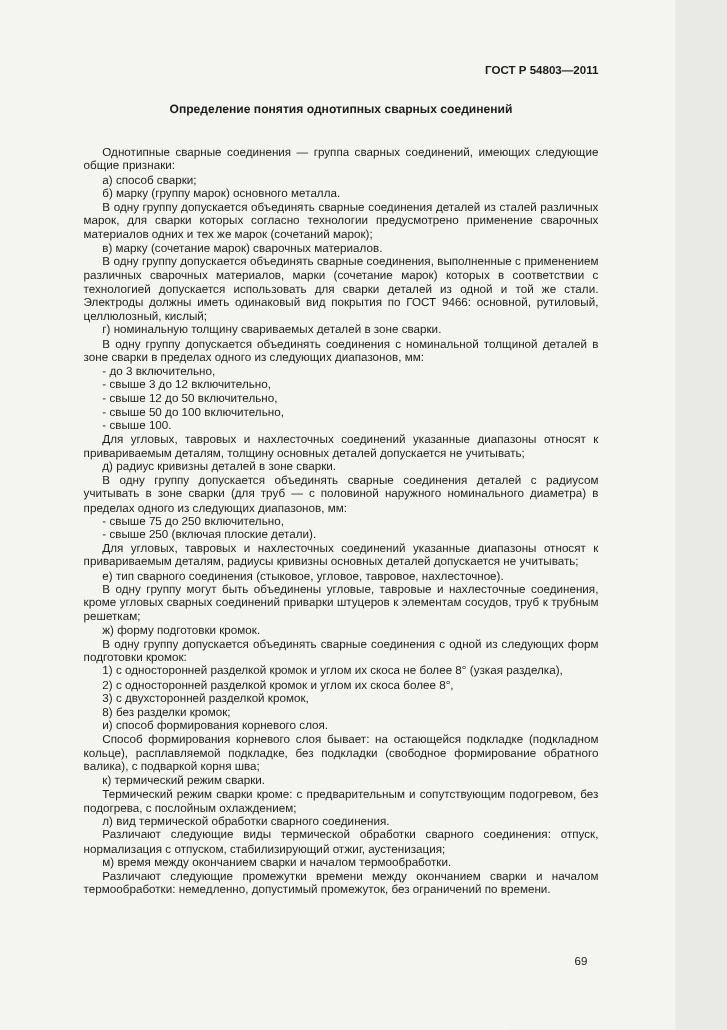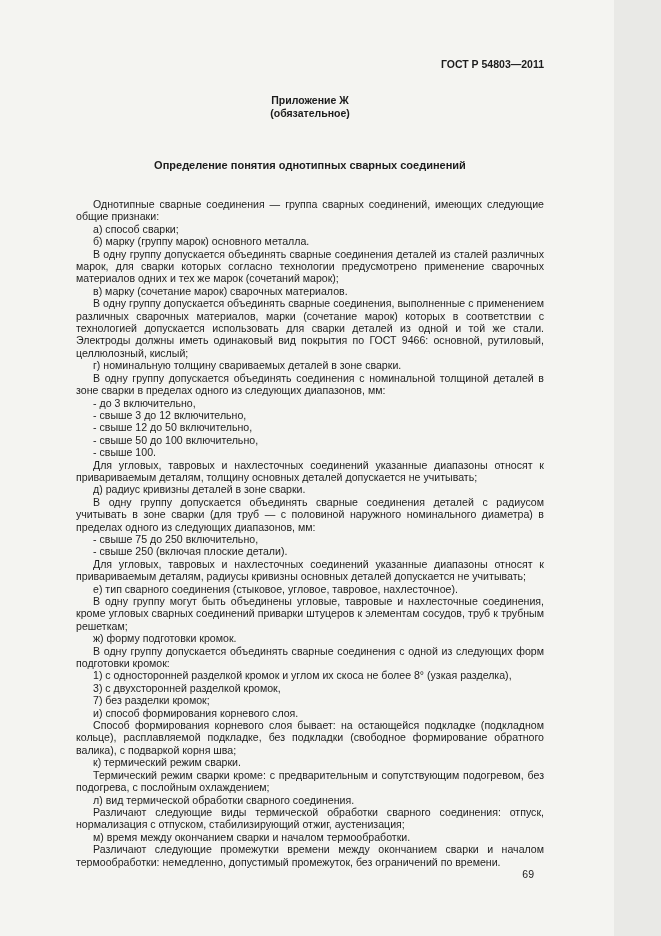--- a/index.html
+++ b/index.html
@@ -62,24 +62,20 @@
 </style>
 </head>
 <body>
 
 <div class="scan-page">
 
   <header class="doc-header">
     <span>ГОСТ Р 54803—2011</span>
   </header>
 
-  <div class="appendix">
-    <div>Приложение Ж</div>
-    <div>(обязательное)</div>
-  </div>
 
   <h1 class="doc-title">Определение понятия однотипных сварных соединений</h1>
 
   <div class="body-text" id="paragraphs">
       <p class="para">Однотипные сварные соединения — группа сварных соединений, имеющих следующие общие признаки:</p>
       <p class="para">а) способ сварки;</p>
       <p class="para">б) марку (группу марок) основного металла.</p>
       <p class="para">В одну группу допускается объединять сварные соединения деталей из сталей различных марок, для сварки которых согласно технологии предусмотрено применение сварочных материалов одних и тех же марок (сочетаний марок);</p>
       <p class="para">в) марку (сочетание марок) сварочных материалов.</p>
       <p class="para">В одну группу допускается объединять сварные соединения, выполненные с применением различных сварочных материалов, марки (сочетание марок) которых в соответствии с технологией допускается использовать для сварки деталей из одной и той же стали. Электроды должны иметь одинаковый вид покрытия по ГОСТ 9466: основной, рутиловый, целлюлозный, кислый;</p>
@@ -94,22 +90,23 @@
       <p class="para">д) радиус кривизны деталей в зоне сварки.</p>
       <p class="para">В одну группу допускается объединять сварные соединения деталей с радиусом учитывать в зоне сварки (для труб — с половиной наружного номинального диаметра) в пределах одного из следующих диапазонов, мм:</p>
       <p class="para">- свыше 75 до 250 включительно,</p>
       <p class="para">- свыше 250 (включая плоские детали).</p>
       <p class="para">Для угловых, тавровых и нахлесточных соединений указанные диапазоны относят к привариваемым деталям, радиусы кривизны основных деталей допускается не учитывать;</p>
       <p class="para">е) тип сварного соединения (стыковое, угловое, тавровое, нахлесточное).</p>
       <p class="para">В одну группу могут быть объединены угловые, тавровые и нахлесточные соединения, кроме угловых сварных соединений приварки штуцеров к элементам сосудов, труб к трубным решеткам;</p>
       <p class="para">ж) форму подготовки кромок.</p>
       <p class="para">В одну группу допускается объединять сварные соединения с одной из следующих форм подготовки кромок:</p>
       <p class="para">1) с односторонней разделкой кромок и углом их скоса не более 8° (узкая разделка),</p>
+      <p class="para">2) с односторонней разделкой кромок и углом их скоса более 8°,</p>
       <p class="para">3) с двухсторонней разделкой кромок,</p>
-      <p class="para">7) без разделки кромок;</p>
+      <p class="para">8) без разделки кромок;</p>
       <p class="para">и) способ формирования корневого слоя.</p>
       <p class="para">Способ формирования корневого слоя бывает: на остающейся подкладке (подкладном кольце), расплавляемой подкладке, без подкладки (свободное формирование обратного валика), с подваркой корня шва;</p>
       <p class="para">к) термический режим сварки.</p>
       <p class="para">Термический режим сварки кроме: с предварительным и сопутствующим подогревом, без подогрева, с послойным охлаждением;</p>
       <p class="para">л) вид термической обработки сварного соединения.</p>
       <p class="para">Различают следующие виды термической обработки сварного соединения: отпуск, нормализация с отпуском, стабилизирующий отжиг, аустенизация;</p>
       <p class="para">м) время между окончанием сварки и началом термообработки.</p>
       <p class="para">Различают следующие промежутки времени между окончанием сварки и началом термообработки: немедленно, допустимый промежуток, без ограничений по времени.</p>
     </div>
 

